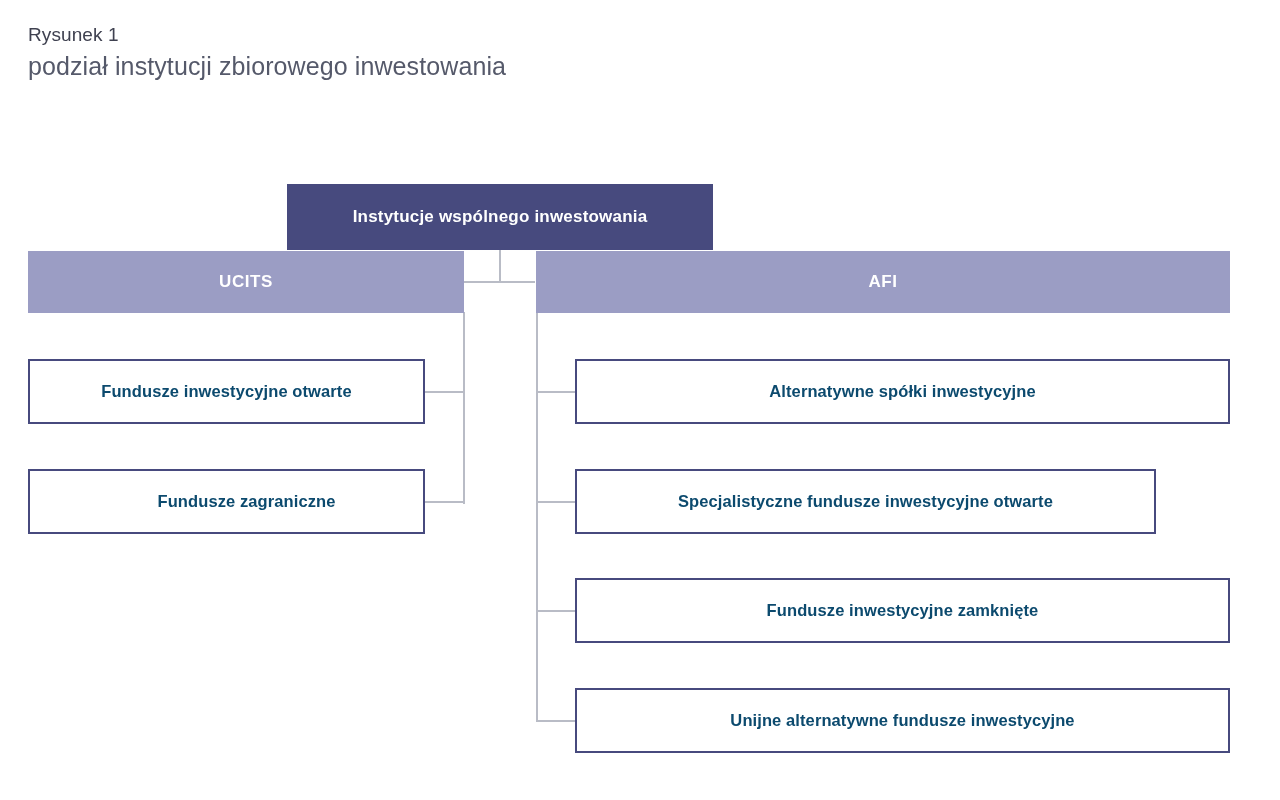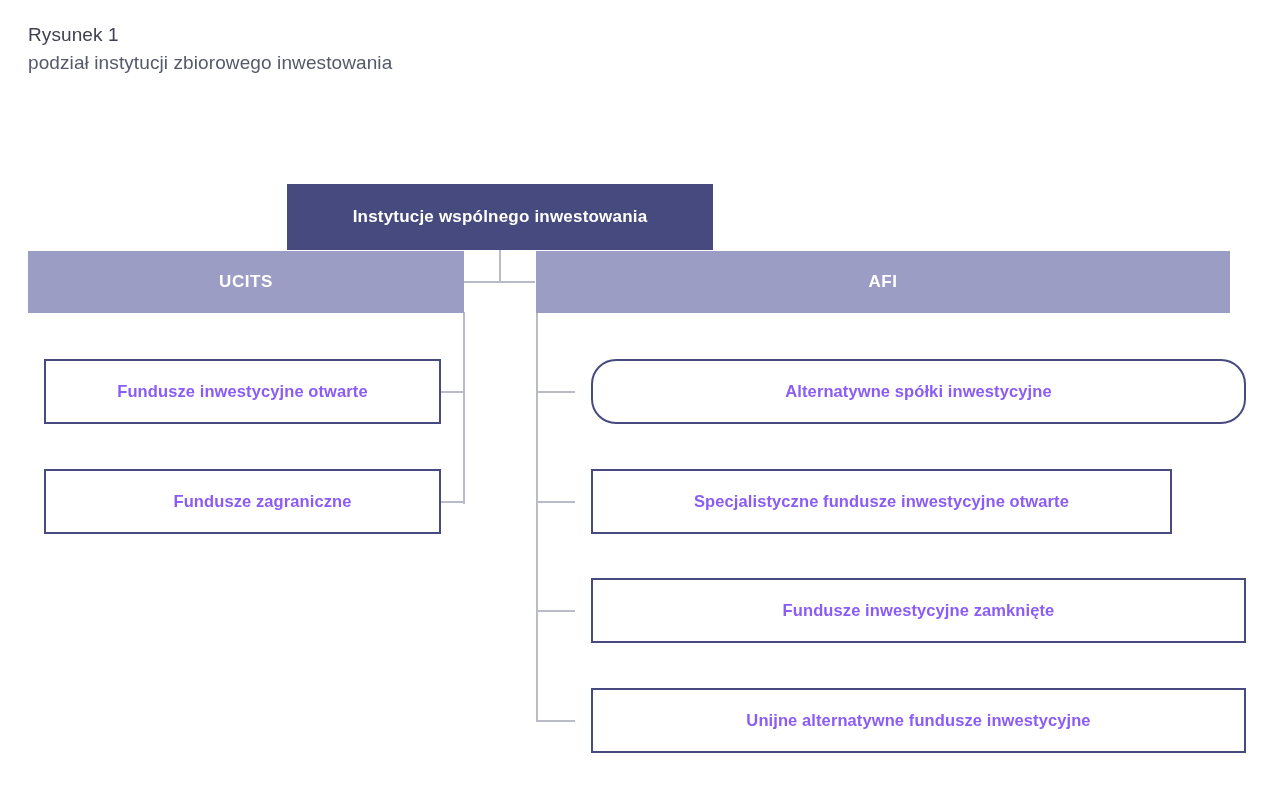--- a/index.html
+++ b/index.html
@@ -27,21 +27,21 @@
     top: 24px;
     font-size: 19px;
     font-weight: normal;
     color: #3f4150;
     letter-spacing: 0.1px;
   }
   .fig-caption {
     position: absolute;
     left: 28px;
     top: 52px;
-    font-size: 19px;
+    font-size: 25px;
     font-weight: normal;
     color: #55596a;
     letter-spacing: 0.1px;
   }
 
   
   .node {
     position: absolute;
     box-sizing: border-box;
     display: flex;
@@ -59,25 +59,24 @@
   .node-branch {
     background: #9b9dc4;
     color: #ffffff;
     font-size: 17px;
     font-weight: bold;
     letter-spacing: 0.6px;
   }
   .node-leaf {
     background: #ffffff;
     border: 2px solid #474a7e;
-    color: #8b5cf6;
+    color: #0c4a6e;
     font-size: 16.5px;
     font-weight: bold;
     letter-spacing: 0.1px;
-    margin-left: 16px;
   }
 
   
   .line {
     position: absolute;
     background: #b9bcc6;
   }
   .line-v { width: 2px; }
   .line-h { height: 2px; }
 </style>
@@ -118,21 +117,21 @@
   </div>
 
   <div class="node node-leaf" style="left:28px; top:359px; width:397px; height:65px;">
     <span>Fundusze inwestycyjne otwarte</span>
   </div>
 
   <div class="node node-leaf" style="left:28px; top:469px; width:397px; height:65px;padding-left:40px;">
     <span>Fundusze zagraniczne</span>
   </div>
 
-  <div class="node node-leaf" style="left:575px; top:359px; width:655px; height:65px;border-radius:25px;">
+  <div class="node node-leaf" style="left:575px; top:359px; width:655px; height:65px;">
     <span>Alternatywne spółki inwestycyjne</span>
   </div>
 
   <div class="node node-leaf" style="left:575px; top:469px; width:581px; height:65px;">
     <span>Specjalistyczne fundusze inwestycyjne otwarte</span>
   </div>
 
   <div class="node node-leaf" style="left:575px; top:578px; width:655px; height:65px;">
     <span>Fundusze inwestycyjne zamknięte</span>
   </div>

